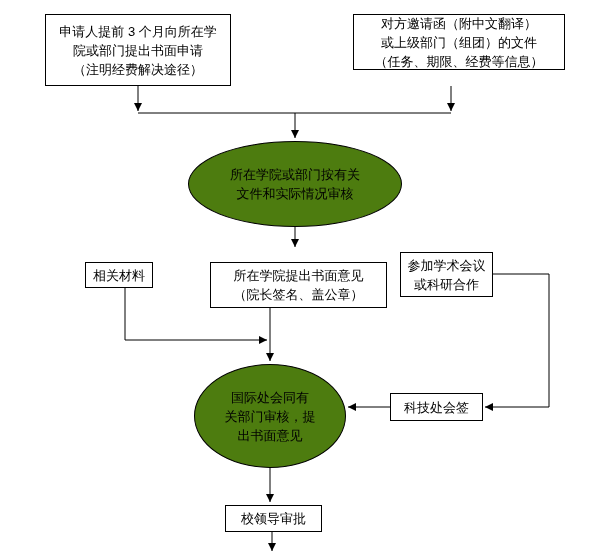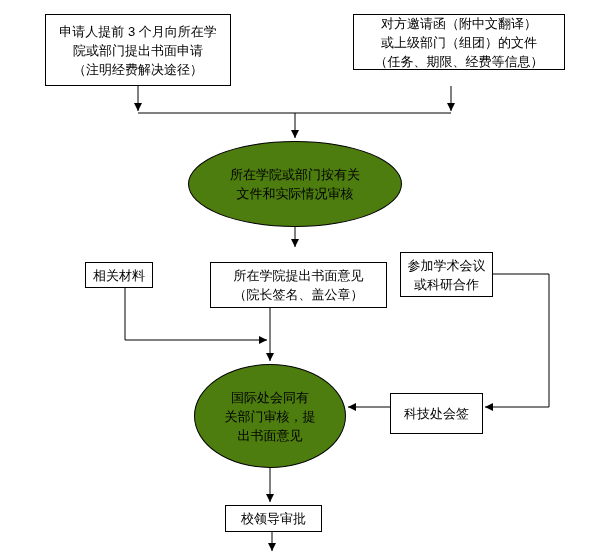--- a/index.html
+++ b/index.html
@@ -87,21 +87,21 @@
     <span class="node-text">参加学术会议
 或科研合作</span>
   </div>
 
   <div class="node ellipse" style="left:194px;top:364px;width:152px;height:104px;">
     <span class="node-text">国际处会同有
 关部门审核，提
 出书面意见</span>
   </div>
 
-  <div class="node box" style="left:390px;top:393px;width:93px;height:41px;">
+  <div class="node box" style="left:390px;top:393px;width:93px;height:28px;">
     <span class="node-text">科技处会签</span>
   </div>
 
   <div class="node box" style="left:225px;top:505px;width:97px;height:27px;">
     <span class="node-text">校领导审批</span>
   </div>
 
 </div>
 
 </body></html>

